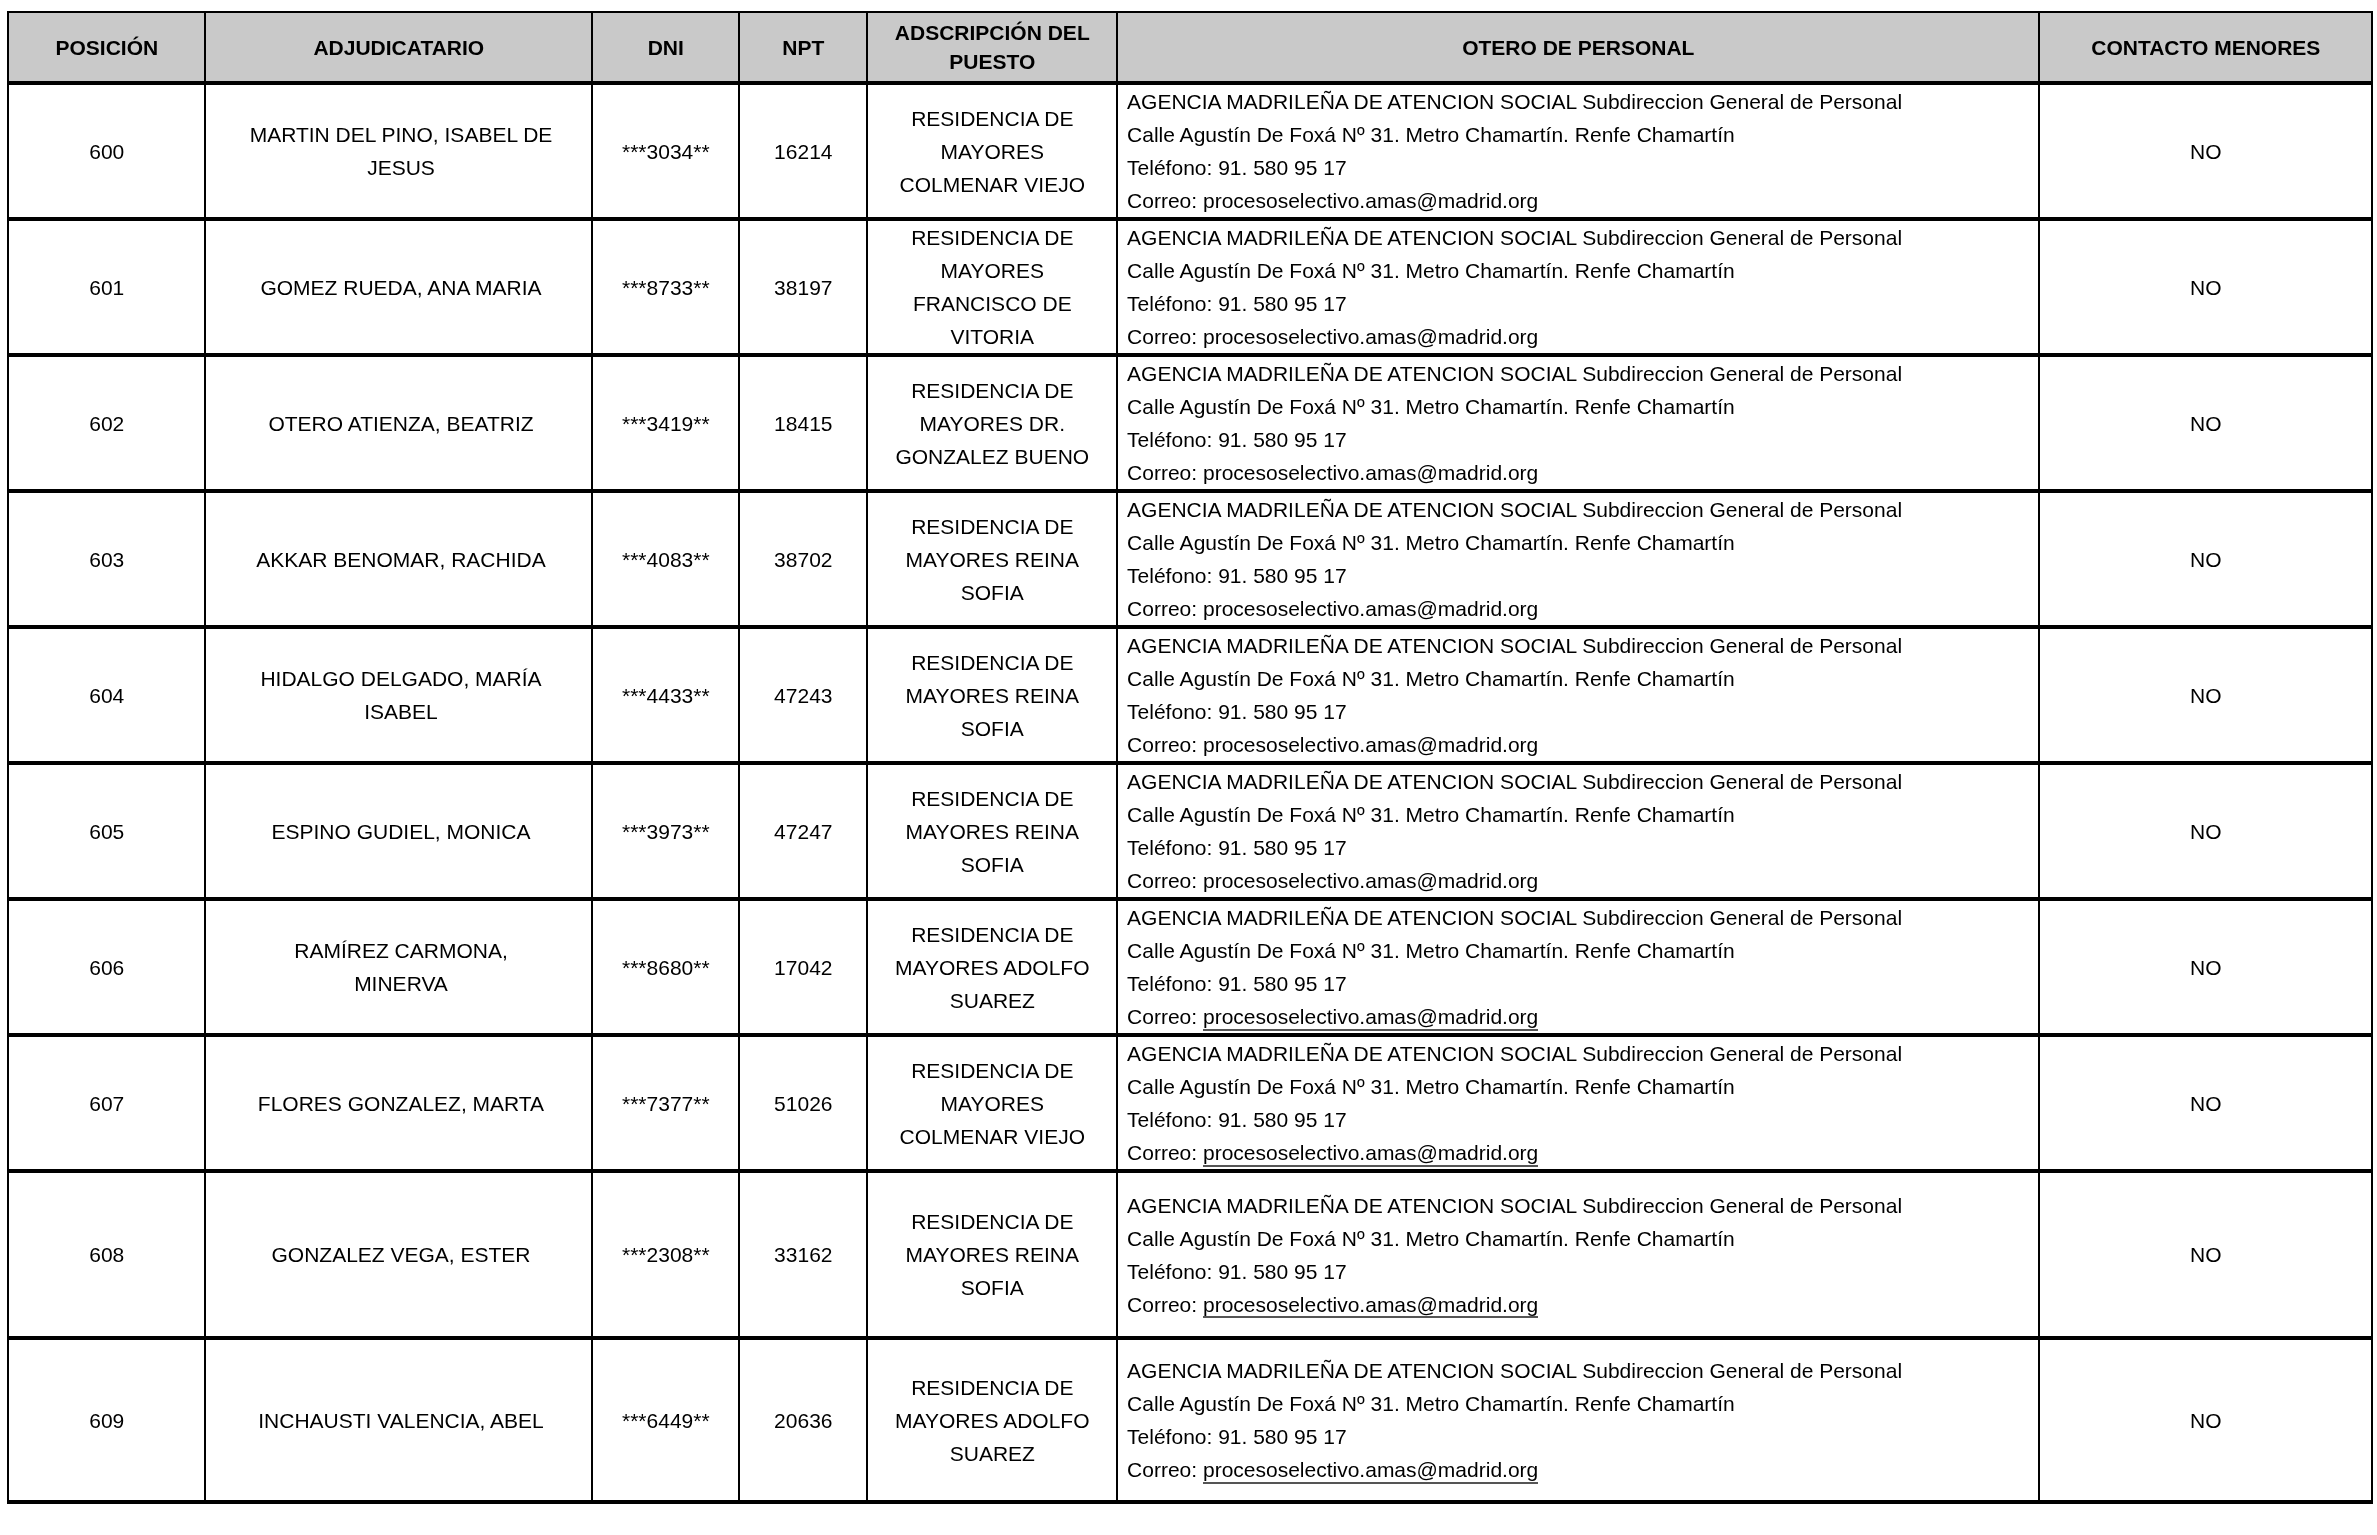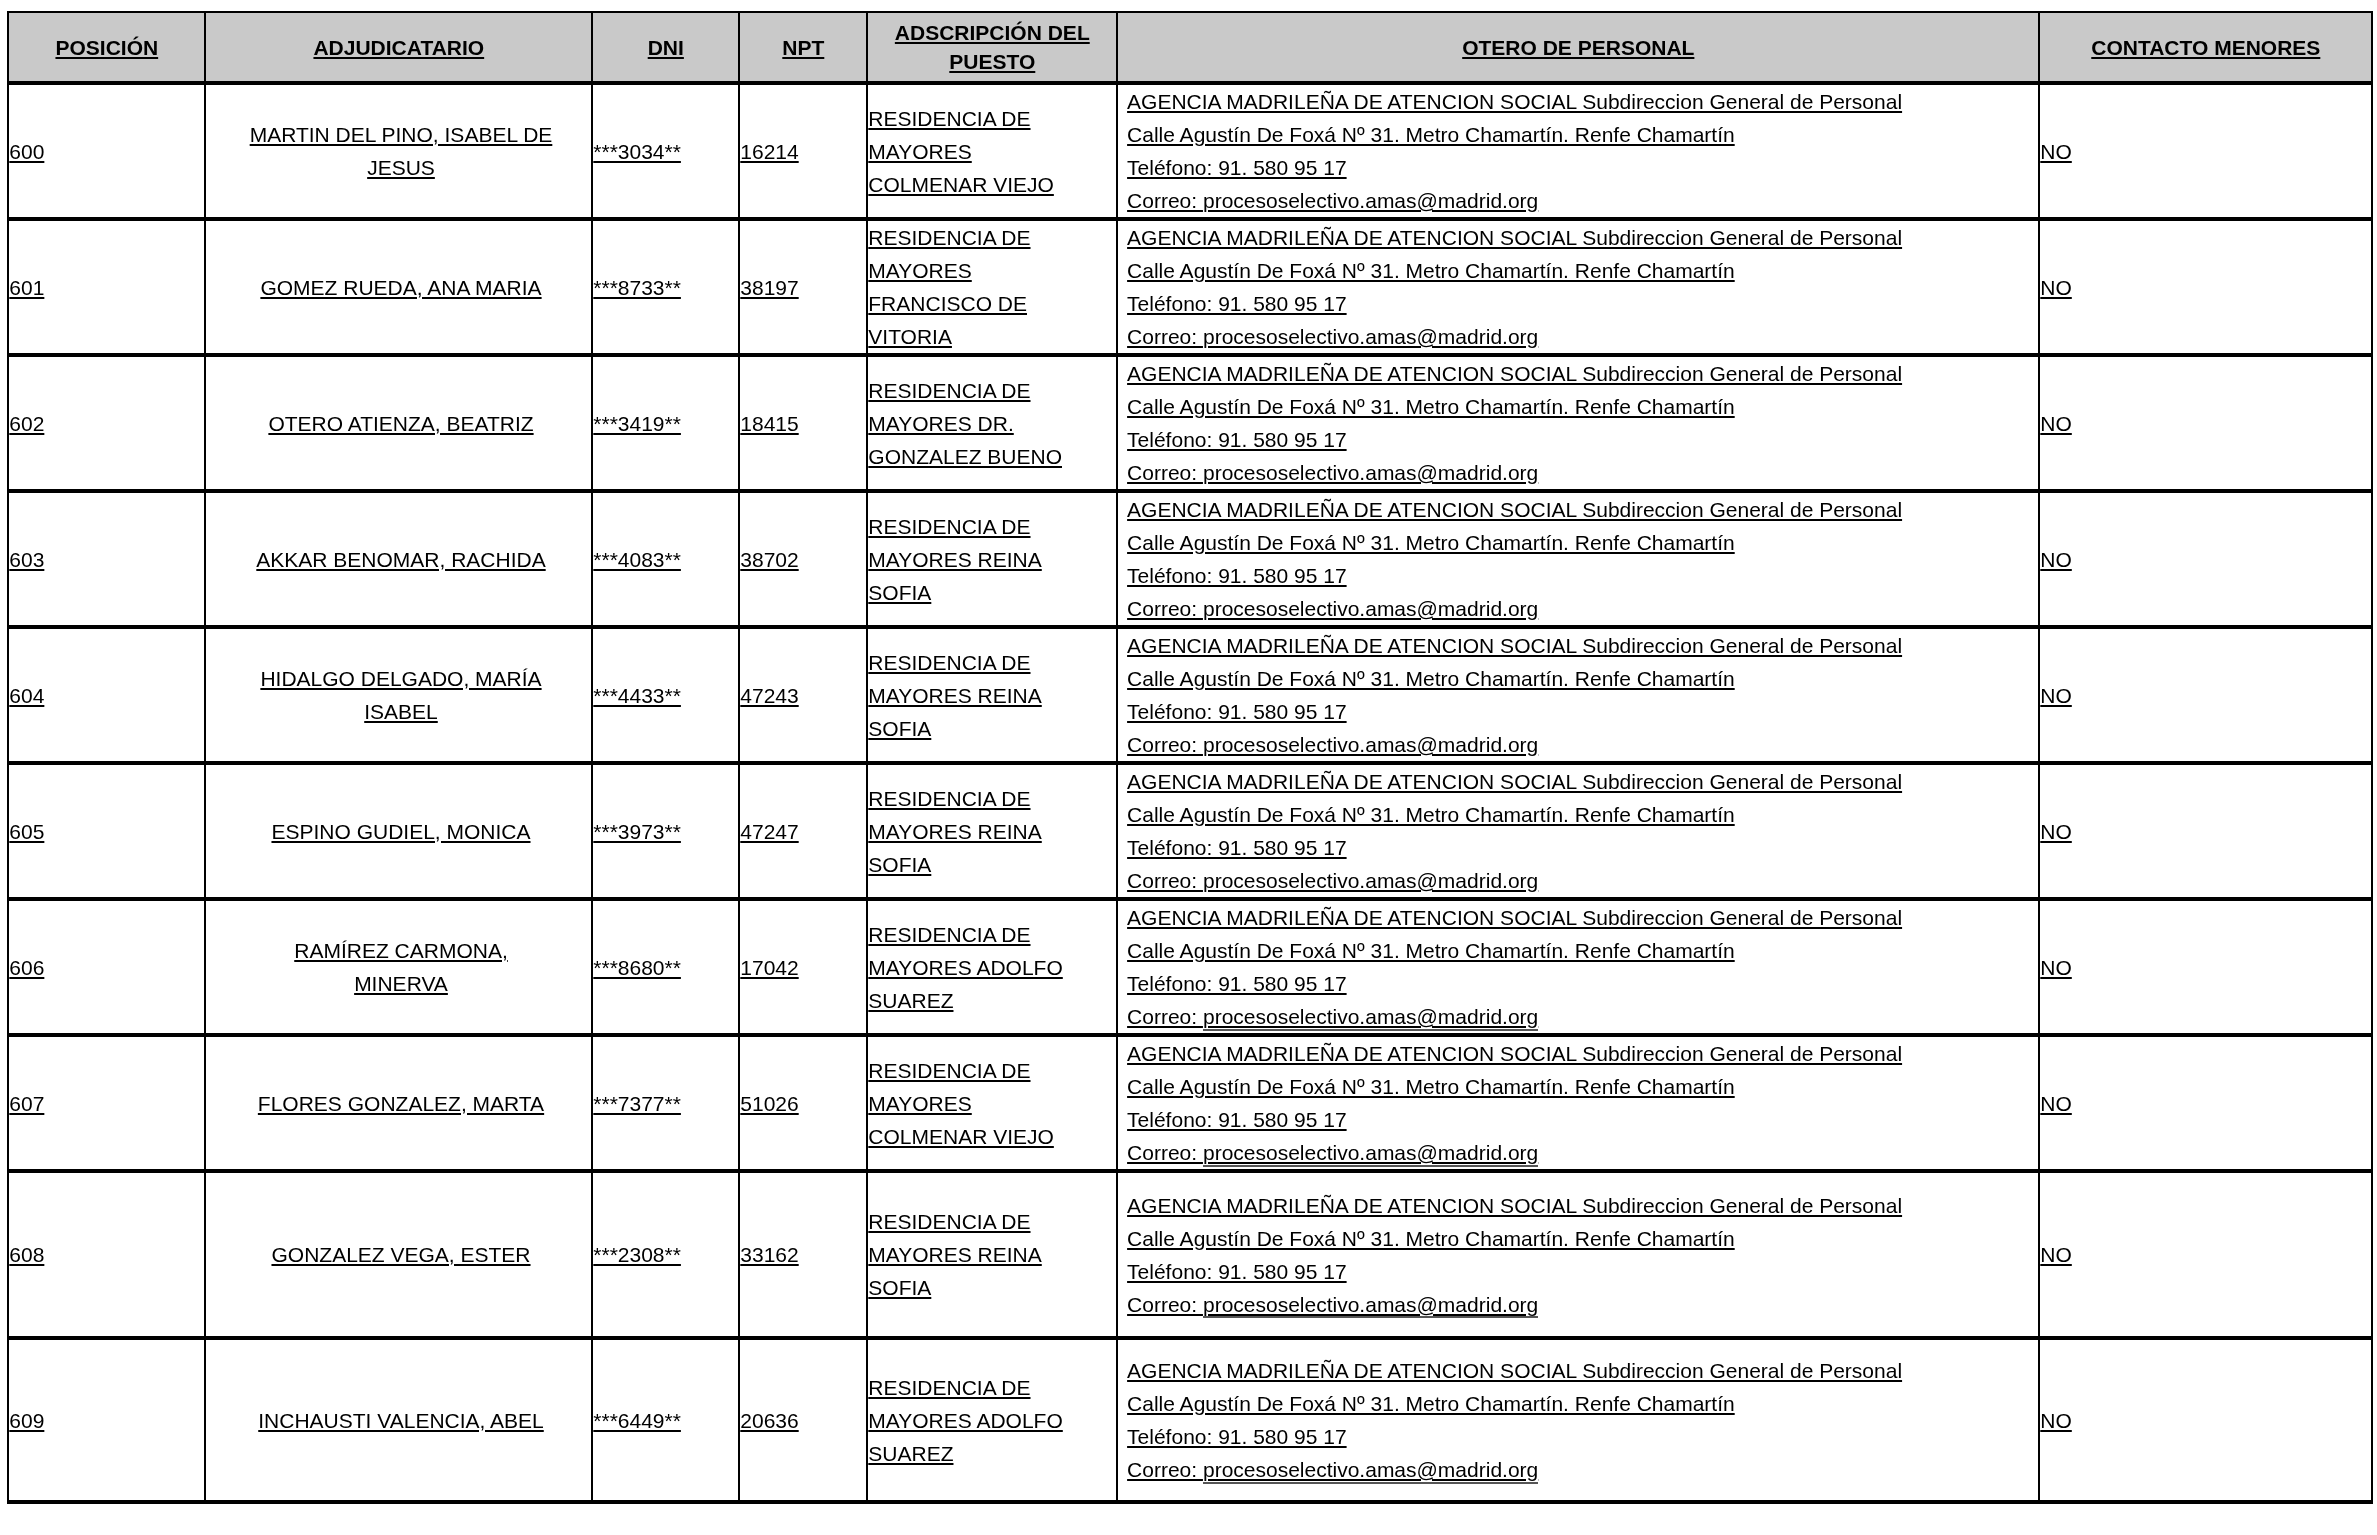--- a/index.html
+++ b/index.html
@@ -15,21 +15,20 @@
     color: #000000;
   }
   table.tbl {
     position: absolute;
     left: 7.3px;
     top: 11px;
     width: 2366px;
     border-collapse: collapse;
     table-layout: fixed;
     border: 2.9px solid #000000;
-    text-decoration: underline;
   }
   th, td {
     border: 2.2px solid #000000;
     border-top-width: 4.4px;
     border-bottom-width: 4.4px;
     overflow: hidden;
   }
   thead th {
     border-top-width: 2.9px;
     background: #C9C9C9;
@@ -41,21 +40,21 @@
     height: 68px;
     padding: 0 2.9px;
   }
   td {
     font-size: 21px;
     line-height: 33px;
     vertical-align: middle;
     padding: 0;
   }
   .pre { white-space: pre-line; }
-  .c-pos, .c-dni, .c-npt, .c-con, .c-ads { text-align: left; }
+  .c-pos, .c-dni, .c-npt, .c-con, .c-ads { text-align: center; }
   .c-adj { text-align: center; padding-left: 10.3px; padding-right: 5.9px; }
   .c-uni { text-align: left; padding-left: 8.8px; padding-right: 9px; }
   .uline { white-space: nowrap; }
   .email.underlined {
     border-bottom: 2.2px solid #555555;
     padding-bottom: 0.7px;
   }
 </style>
 </head>
 <body>

